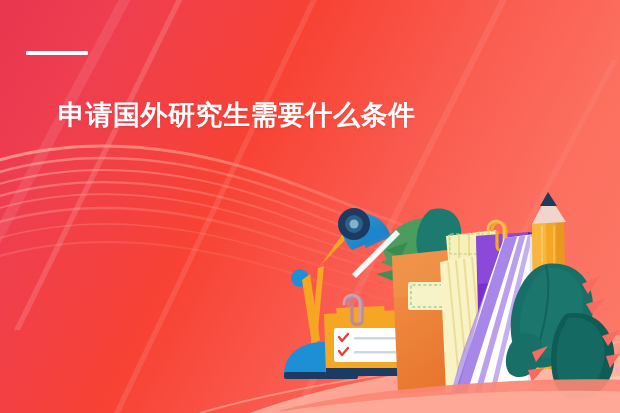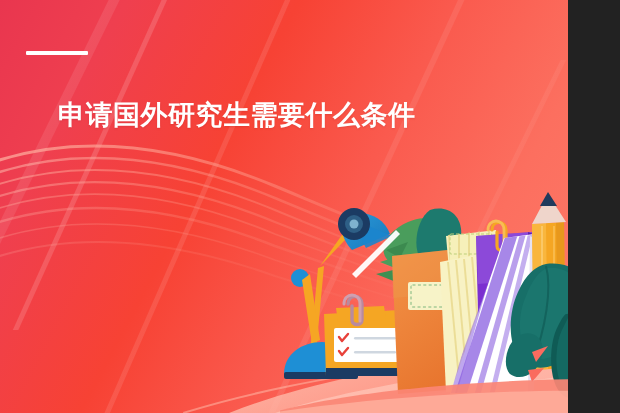--- a/index.html
+++ b/index.html
@@ -2,21 +2,21 @@
 <html><head>
 <meta charset="utf-8">
 <style>
   html, body {
     margin: 0;
     padding: 0;
     background: #222;
   }
   #banner {
     position: relative;
-    width: 568px;
+    width: 620px;
     height: 413px;
     overflow: hidden;
     font-family: "Liberation Sans", "DejaVu Sans", sans-serif;
     background: linear-gradient(118deg,
         #e9364f 0%,
         #ef3f4f 16%,
         #f74234 38%,
         #fa5a4e 58%,
         #fc6f5f 78%,
         #fd7a68 100%);

